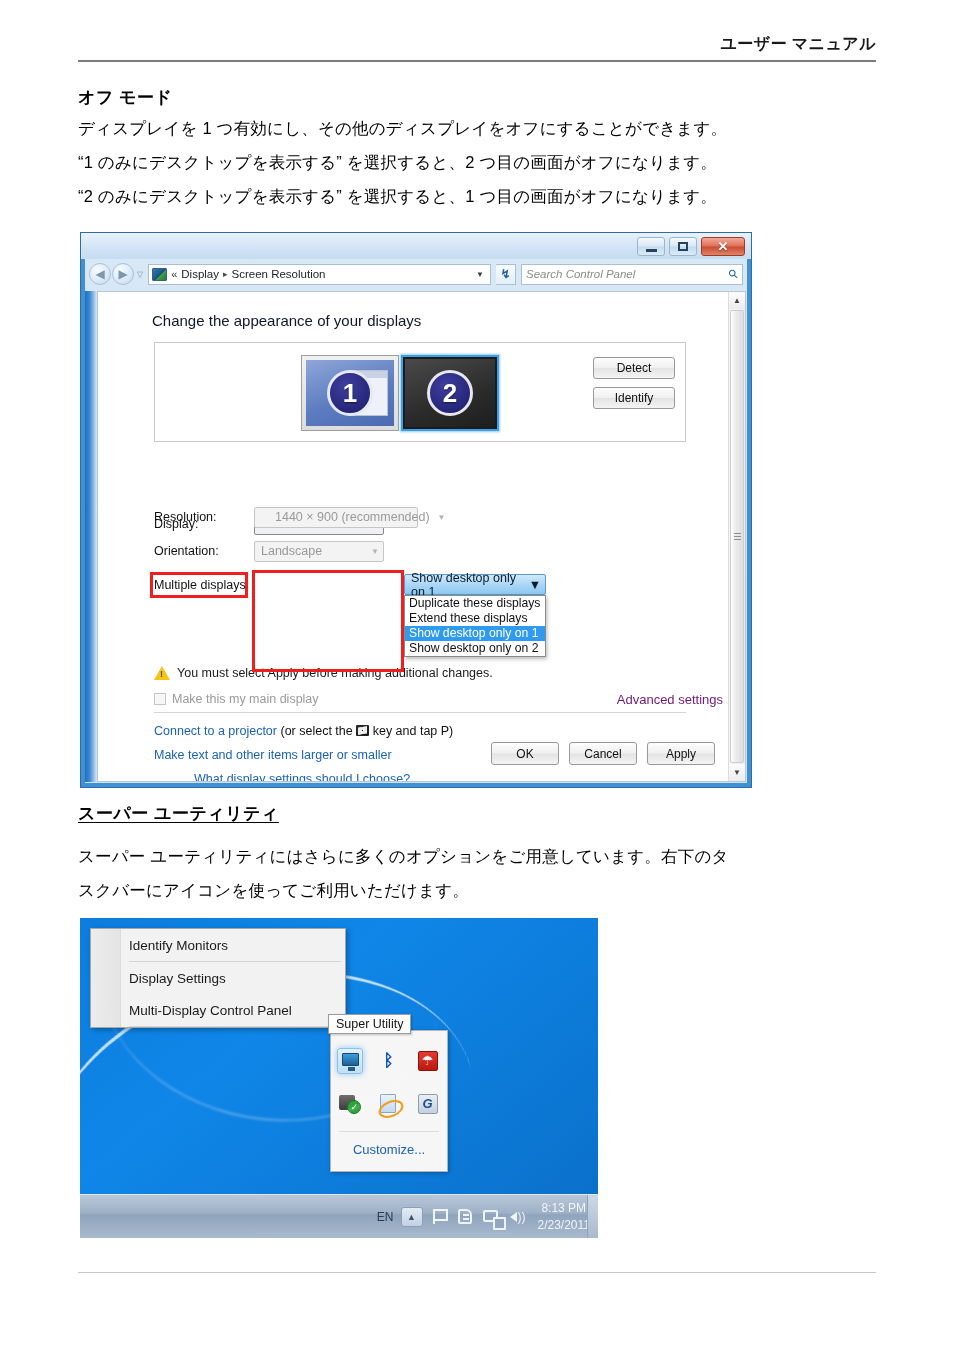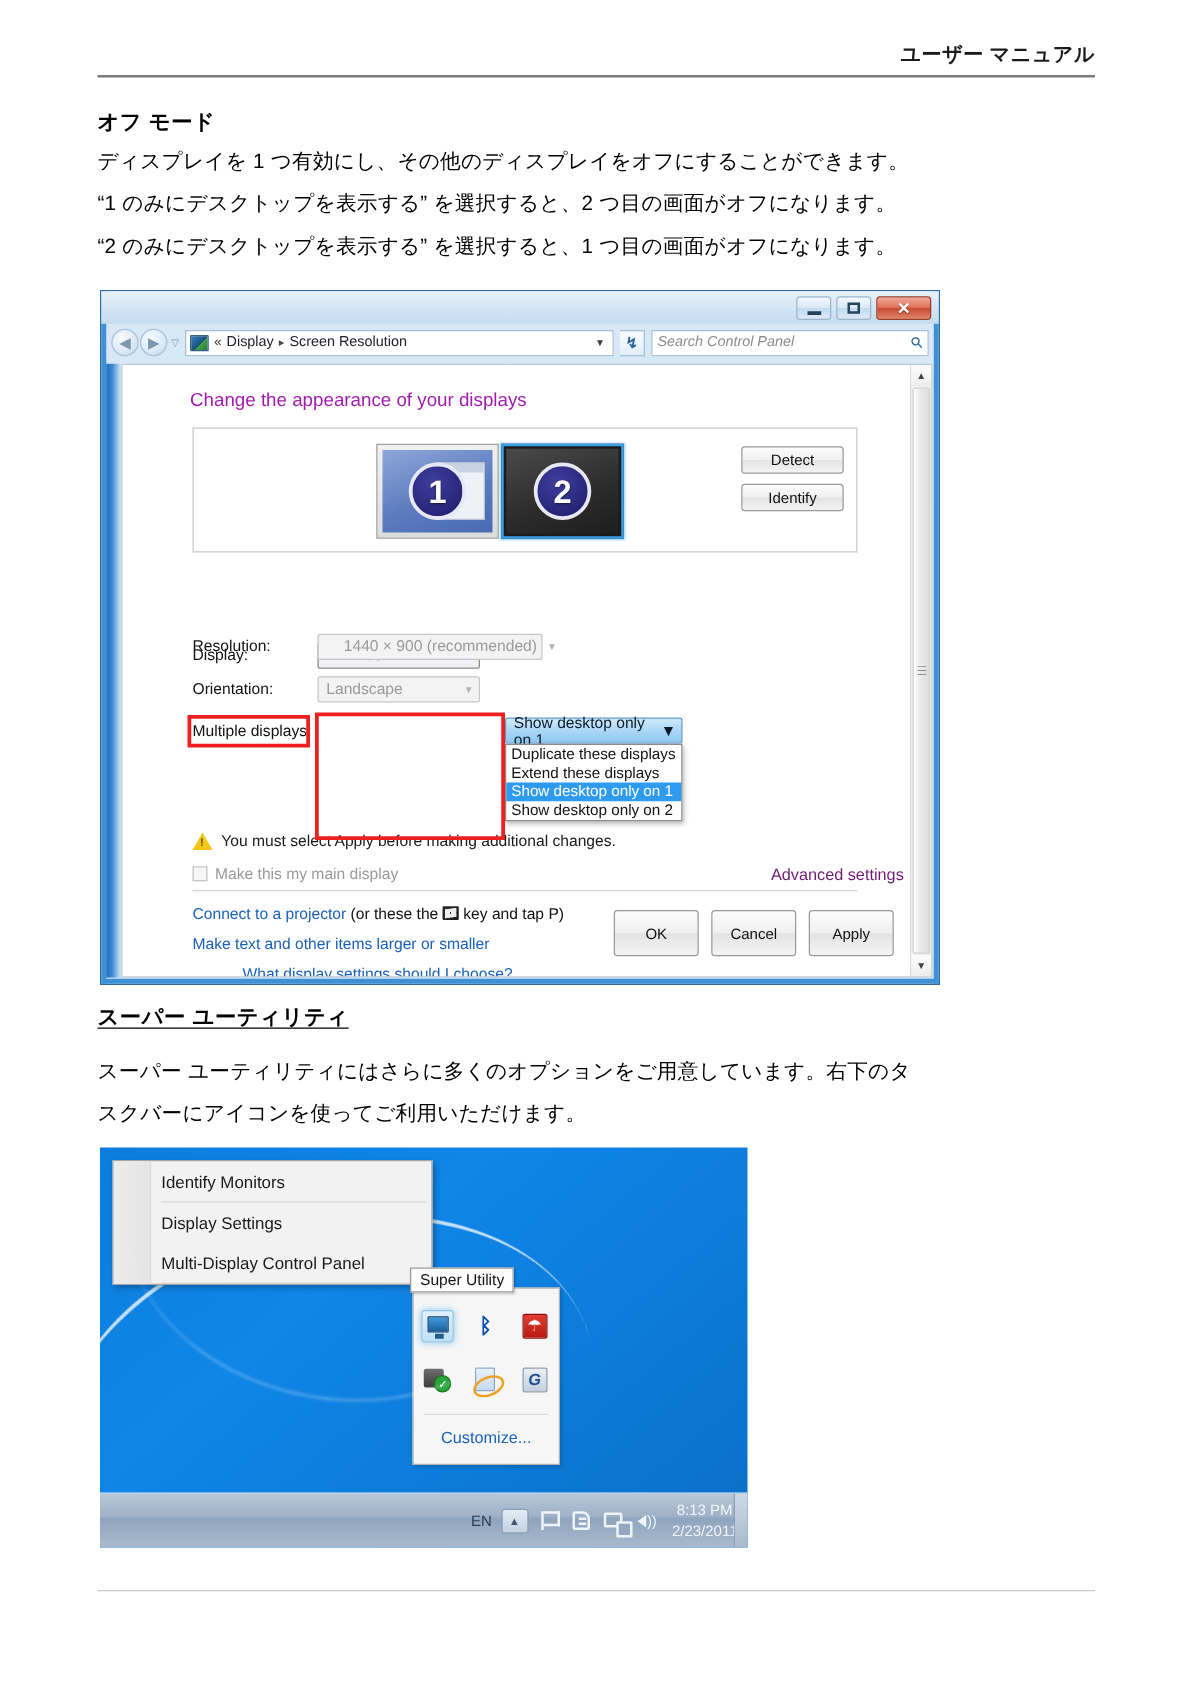--- a/index.html
+++ b/index.html
@@ -116,21 +116,21 @@
   .win-content {
     position: absolute; left: 16px; top: 58px; right: 5px; bottom: 5px;
     background: #fff; border: 1px solid #b5c7d8; overflow: hidden;
   }
   .left-strip {
     position: absolute; left: 4px; top: 58px; bottom: 5px; width: 12px;
     background: linear-gradient(90deg,#1f6fc0 0%, #3c8ad4 40%, #dce9f5 100%);
   }
   .pane-heading {
     position: absolute; left: 54px; top: 78px;
-    font-size: 15px; color: #a21caf;
+    font-size: 15px; color: #0f172a;
   }
 
   
   .preview-area {
     position: absolute; left: 56px; top: 108px; width: 532px; height: 100px;
     border: 1px solid #c9c9c9; background: #fff;
   }
   .mon { position: absolute; top: 12px; }
   .mon1 {
     left: 146px; width: 98px; height: 76px;
@@ -246,21 +246,21 @@
     content: ""; position: absolute; left: 2px; top: 2px; width: 9px; height: 7px;
     background:
       linear-gradient(to right, #fff 0 44%, transparent 44% 56%, #fff 56% 100%),
       linear-gradient(to bottom, #fff 0 42%, transparent 42% 58%, #fff 58% 100%);
     background-blend-mode: multiply;
     opacity: .92;
     transform: skewY(-8deg);
   }
 
   .dlg-buttons { position: absolute; right: 30px; bottom: 16px; display: flex; gap: 10px; }
-  .dlg-buttons .w-btn { width: 68px; height: 37px; }
+  .dlg-buttons .w-btn { width: 68px; height: 23px; }
 
   
   .vscroll {
     position: absolute; right: 0; top: 0; bottom: 0; width: 17px;
     background: linear-gradient(90deg,#f4f4f4,#ececec);
     border-left: 1px solid #dcdcdc;
   }
   .vs-arrow {
     position: absolute; left: 0; right: 0; height: 17px;
     background: linear-gradient(180deg,#fcfcfc,#ededed);
@@ -530,21 +530,21 @@
     <div class="frow" style="top:188px;margin-top:33px;">
       <span class="frow-label">Display:</span>
       <span class="combo" style="width:130px;">
         <span class="cval">2. LM05</span>
         <span class="carrow">▼</span>
       </span>
     </div>
 
     <div class="frow" style="top:214px;">
       <span class="frow-label">Resolution:</span>
-      <span class="combo dis" style="width:180px;padding-left:20px;">
+      <span class="combo dis" style="width:164px;padding-left:20px;">
         <span class="cval">1440 × 900 (recommended)</span>
         <span class="carrow">▼</span>
       </span>
     </div>
 
     <div class="frow" style="top:248px;">
       <span class="frow-label">Orientation:</span>
       <span class="combo dis" style="width:130px;">
         <span class="cval">Landscape</span>
         <span class="carrow">▼</span>
@@ -576,21 +576,21 @@
         <div class="md-item">Extend these displays</div>
         <div class="md-item sel">Show desktop only on 1</div>
         <div class="md-item">Show desktop only on 2</div>
       </div>
     </div>
 
     <div class="red-box" style="left:52px; top:280px; width:98px; height:26px; z-index:9;"></div>
     <div class="red-box" style="left:154px; top:278px; width:152px; height:102px; z-index:9;"></div>
 
     <div class="link-row" style="top:432px;">
-      <span>Connect to a projector</span><span class="plain"> (or these the </span><span class="win-key"></span><span class="plain"> key and tap P)</span>
+      <span>Connect to a projector</span><span class="plain"> (or select the </span><span class="win-key"></span><span class="plain"> key and tap P)</span>
     </div>
     <div class="link-row" style="top:456px;">Make text and other items larger or smaller</div>
     <div class="link-row" style="top:480px;margin-left:40px;">What display settings should I choose?</div>
 
     <div class="dlg-buttons">
       <div class="w-btn">OK</div>
       <div class="w-btn">Cancel</div>
       <div class="w-btn">Apply</div>
     </div>
 

